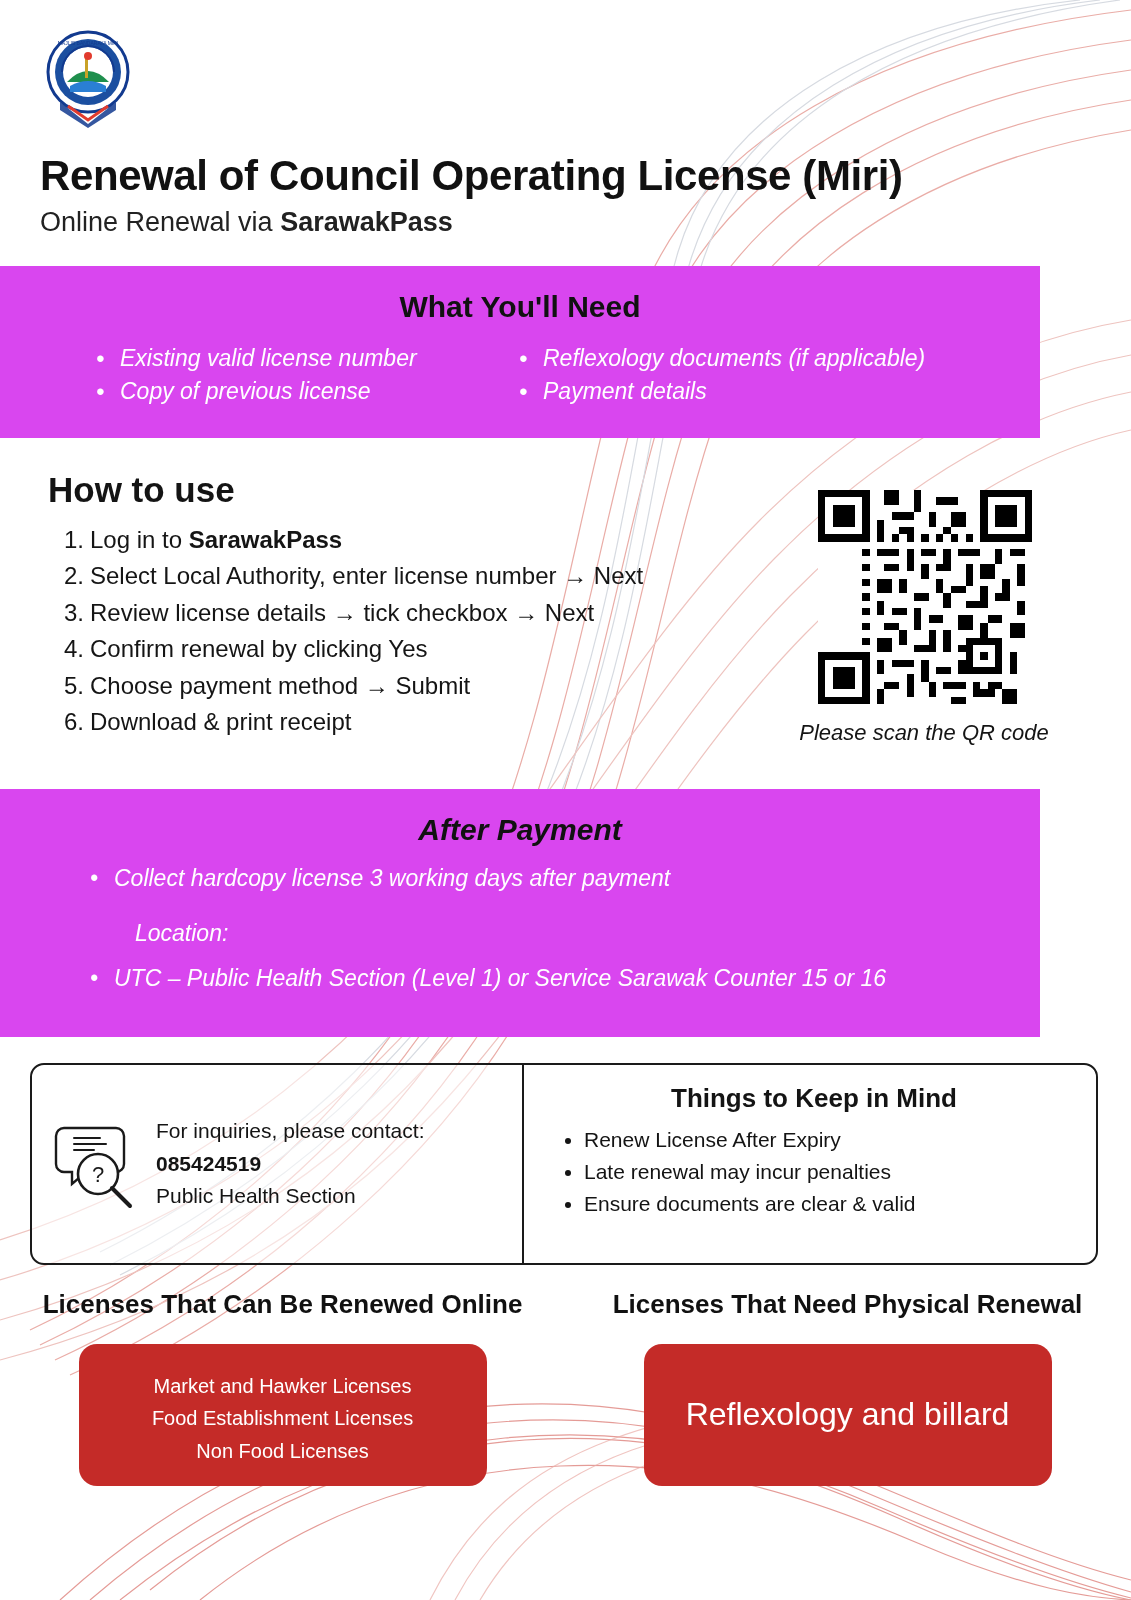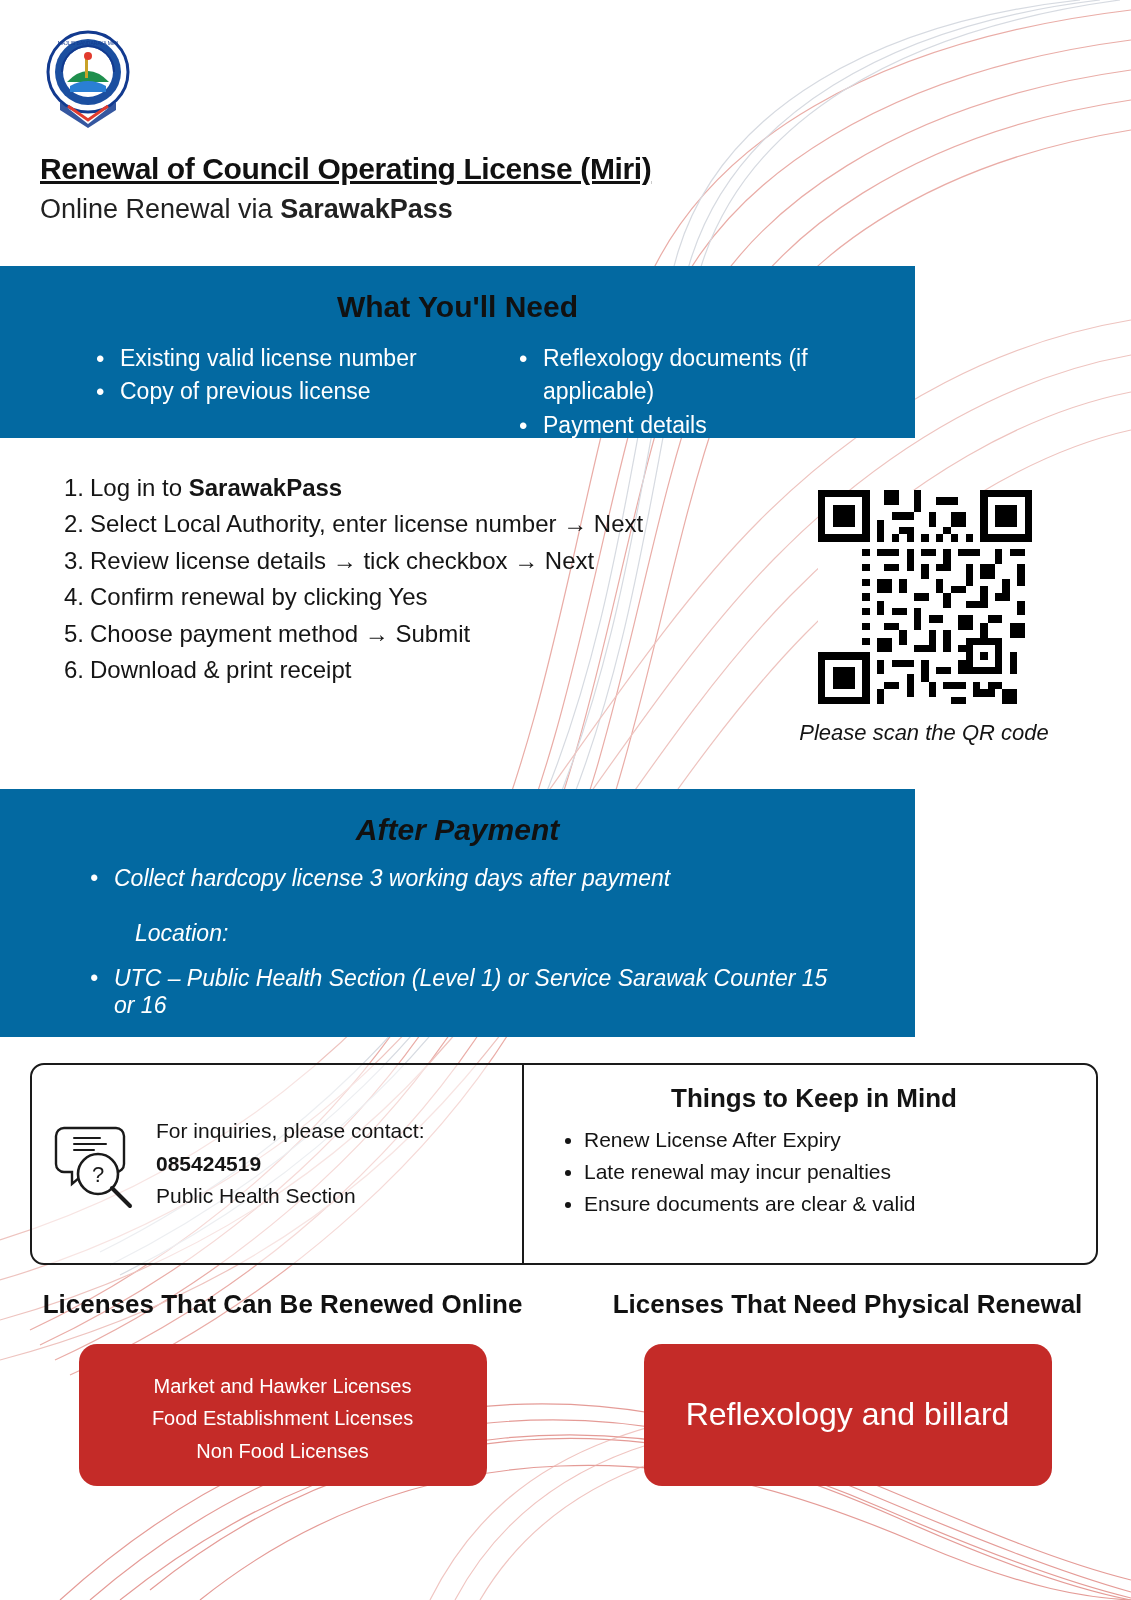--- a/index.html
+++ b/index.html
@@ -25,59 +25,58 @@
     position: absolute;
     left: 42px; top: 28px;
     width: 92px; height: 100px;
   }
   .header-text {
     position: absolute;
     left: 40px; top: 152px;
     width: 1060px;
   }
   .title {
-    font-size: 30px;
+    font-size: 42px;
     font-weight: bold;
     letter-spacing: -0.4px;
     color: #111;
     line-height: 1.12;
-    text-decoration: underline;
   }
   .subtitle {
     font-size: 27px;
     color: #222;
     margin-top: 8px;
     font-weight: normal;
   }
   .subtitle b { font-weight: bold; }
 
   
   .band {
     position: absolute;
-    left: 0; width: 915px;
-    background: #0369a1;
+    left: 0; width: 1040px;
+    background: #d946ef;
     color: #ffffff;
   }
   .band-need { top: 266px; height: 172px; }
   .band-after { top: 789px; height: 248px; font-style: italic; }
 
   .band h2 {
     text-align: center;
     font-size: 30px;
     font-weight: bold;
     color: #111;
     margin-top: 24px;
   }
 
   .need-cols {
     display: flex;
     margin-top: 18px;
     padding: 0 70px;
   }
-  .need-cols ul { list-style: none; }
+  .need-cols ul { list-style: none; font-style: italic; }
   .need-cols li {
     font-size: 23px;
     line-height: 1.45;
     position: relative;
     padding-left: 28px;
     color: #ffffff;
   }
   .need-cols li:before {
     content: "\2022";
     position: absolute;
@@ -282,20 +281,21 @@
       <div class="col-b">
         <ul>
           <li>Reflexology documents (if applicable)</li>
           <li>Payment details</li>
         </ul>
       </div>
     </div>
   </section>
 
   <section class="howto">
+    <h2>How to use</h2>
     <ol>
       <li><span>Log in to </span><b>SarawakPass</b></li>
       <li>Select Local Authority, enter license number → Next</li>
       <li>Review license details → tick checkbox → Next</li>
       <li>Confirm renewal by clicking Yes</li>
       <li>Choose payment method → Submit</li>
       <li>Download &amp; print receipt</li>
     </ol>
   </section>
 

